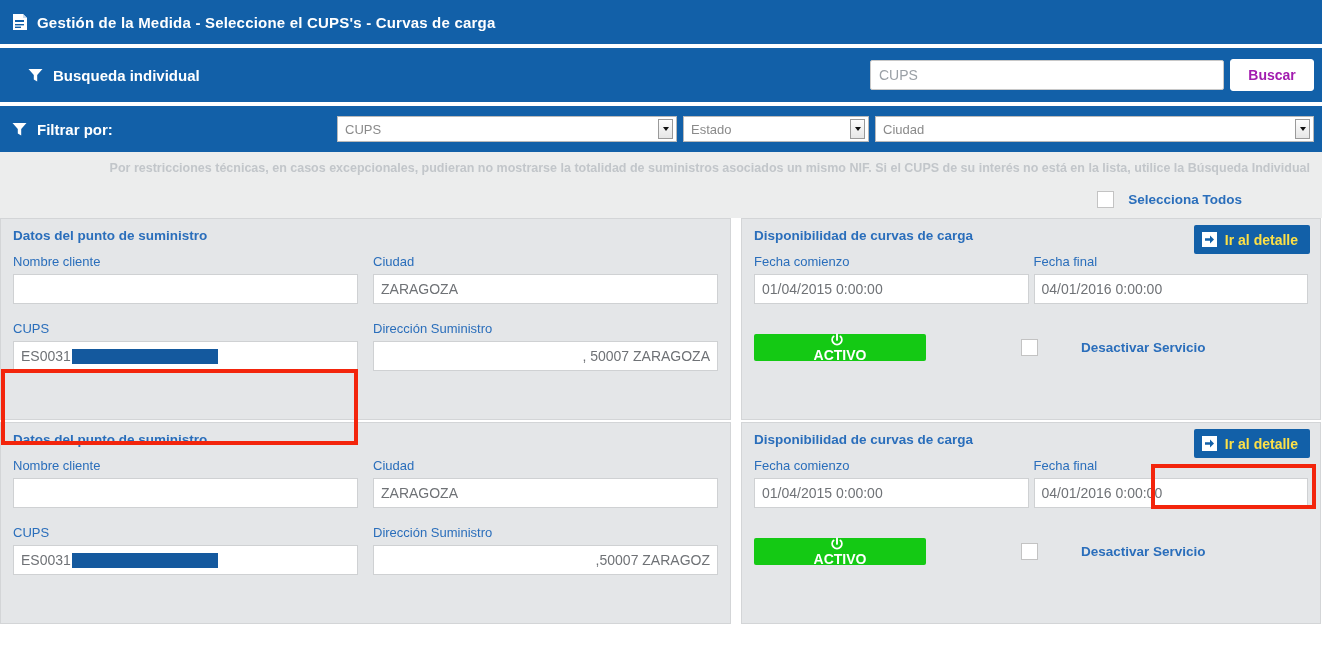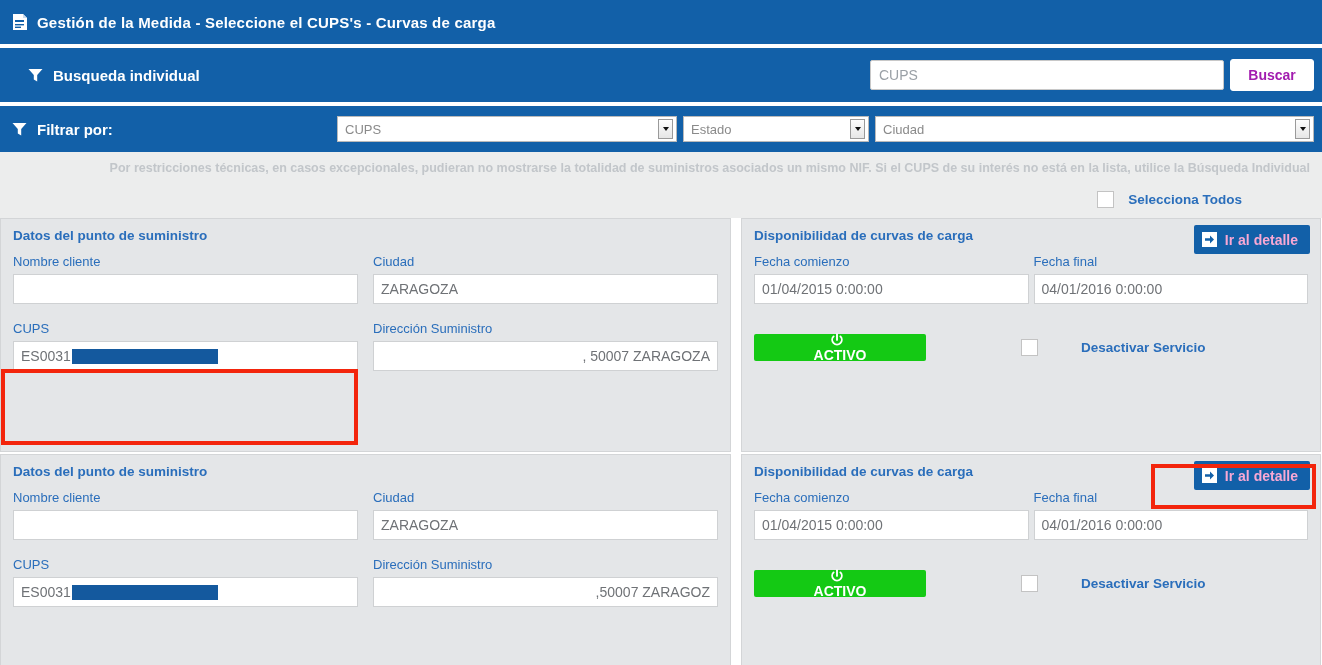--- a/index.html
+++ b/index.html
@@ -185,21 +185,21 @@
     font-weight: bold;
     margin-left: 14px;
   }
 
   
   .card-row {
     display: flex;
     background: #ffffff;
     padding: 0;
     box-sizing: border-box;
-    height: 234px;
+    height: 202px;
   }
   .card-row + .card-row { margin-top: 2px; }
 
   .panel {
     background: #e4e6e8;
     border: 1px solid #d3d5d7;
     box-sizing: border-box;
     position: relative;
     padding: 9px 12px 0 12px;
   }
@@ -256,21 +256,21 @@
 
   
   .detail-btn {
     position: absolute;
     right: 10px;
     top: 6px;
     height: 29px;
     background: #1260a8;
     border: none;
     border-radius: 2px;
-    color: #f9a8d4;
+    color: #fde047;
     font-family: "Liberation Sans", sans-serif;
     font-size: 14px;
     font-weight: bold;
     display: flex;
     align-items: center;
     padding: 0 12px 0 8px;
     cursor: pointer;
   }
   .detail-btn .arr-ico {
     width: 15px; height: 15px;

